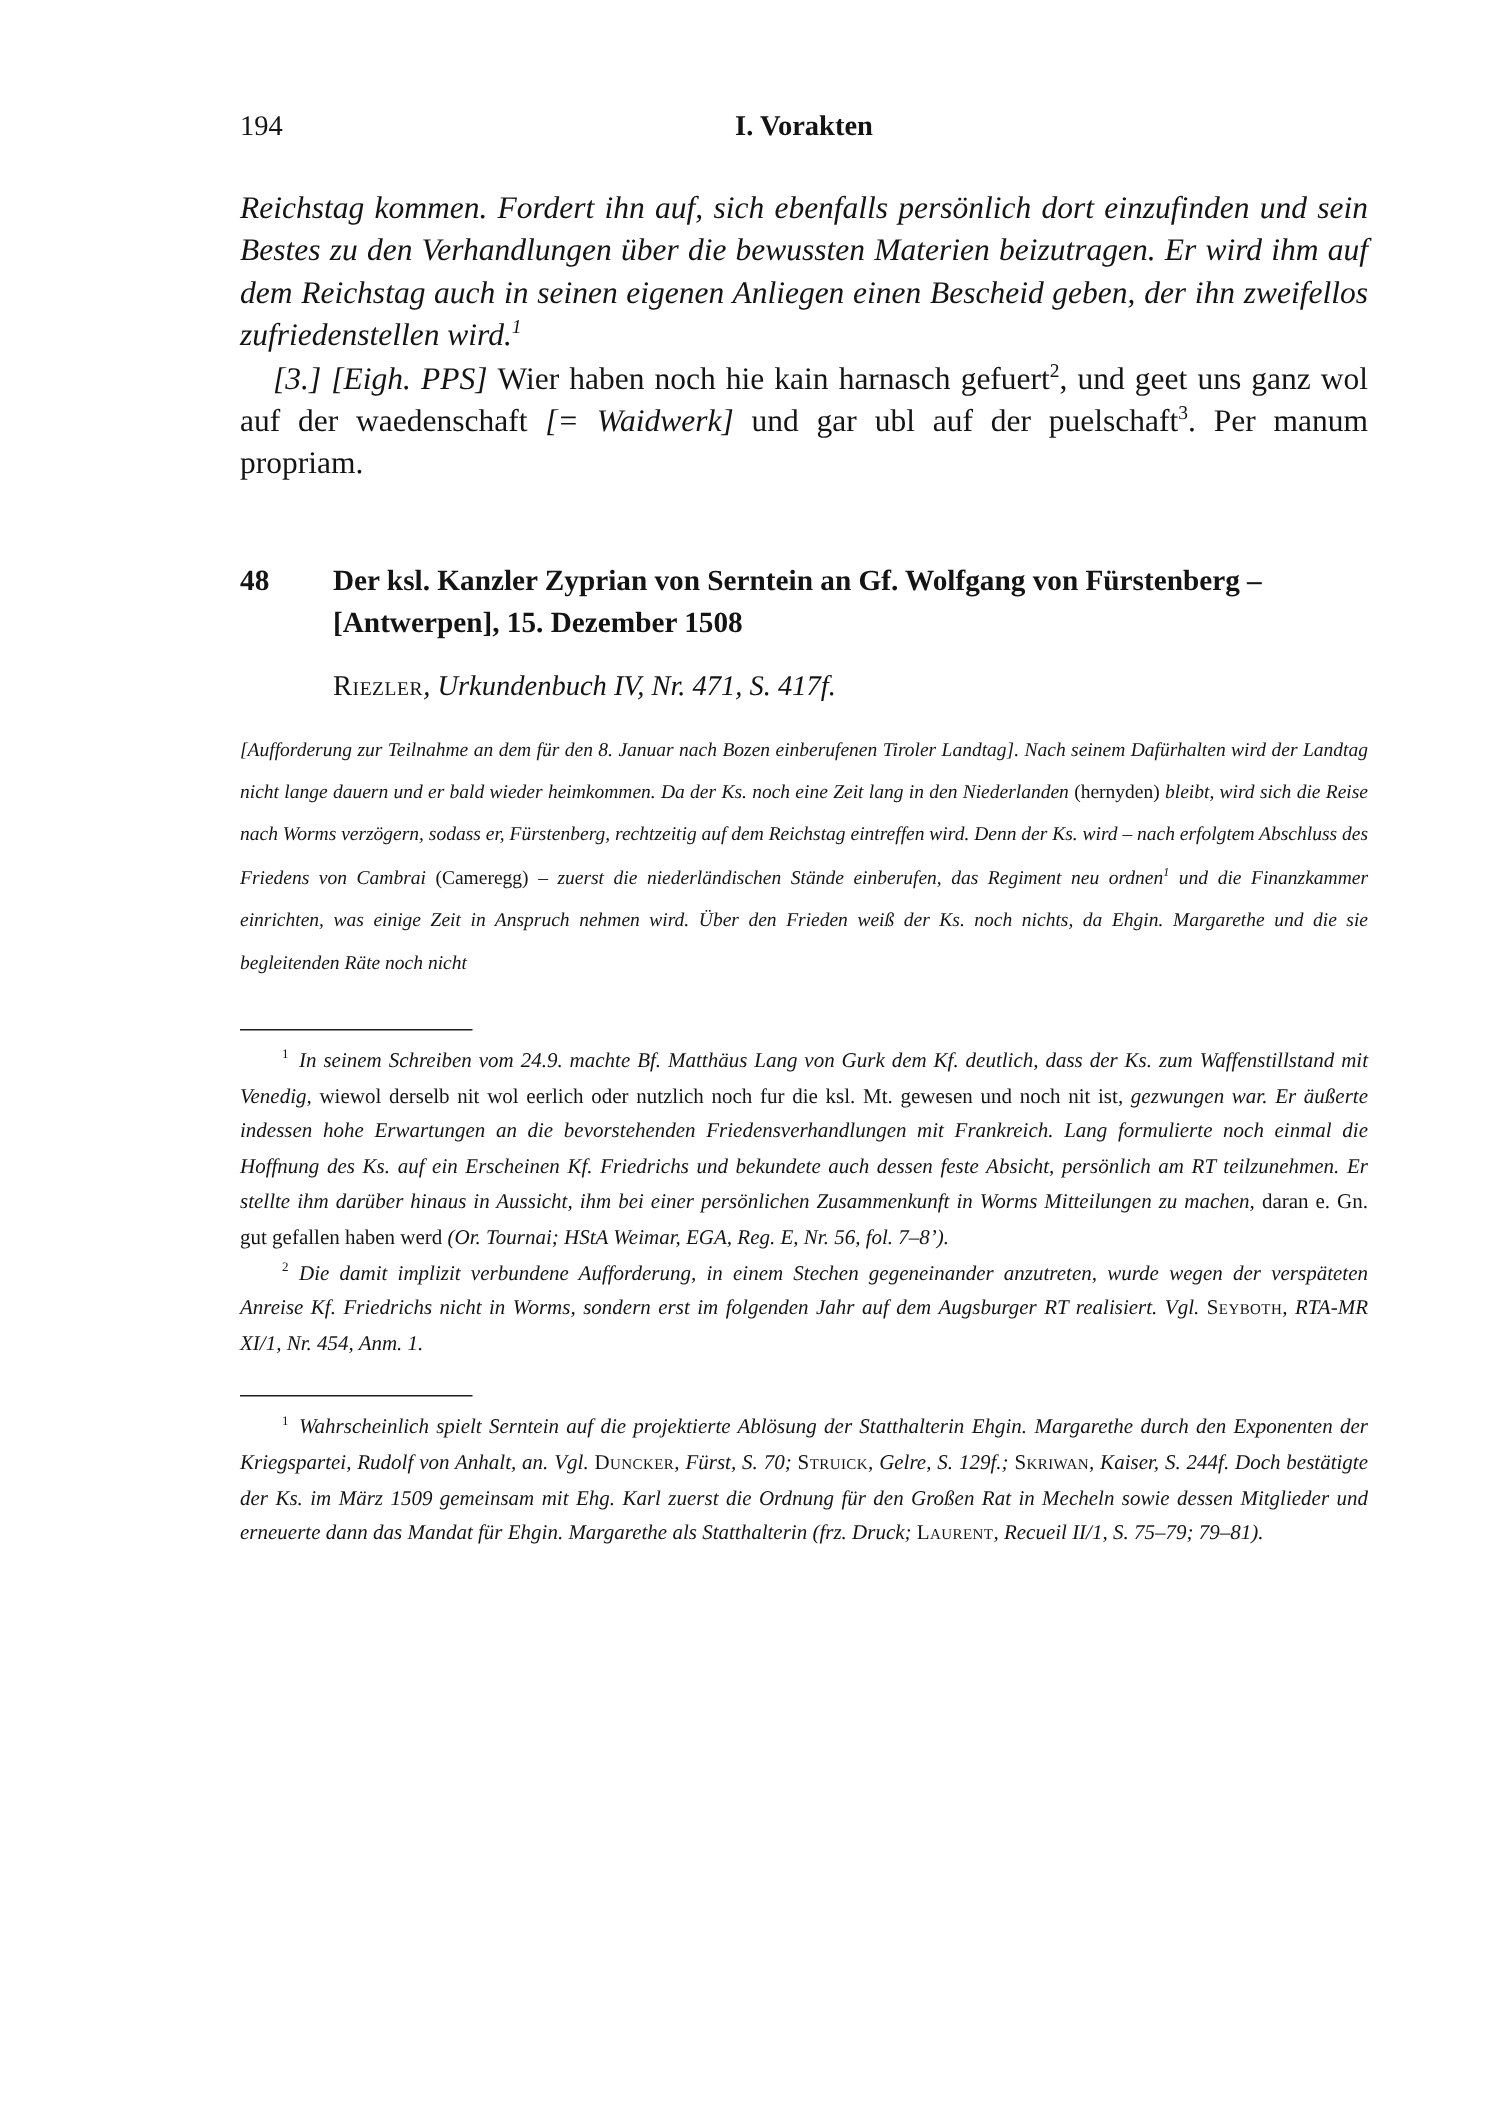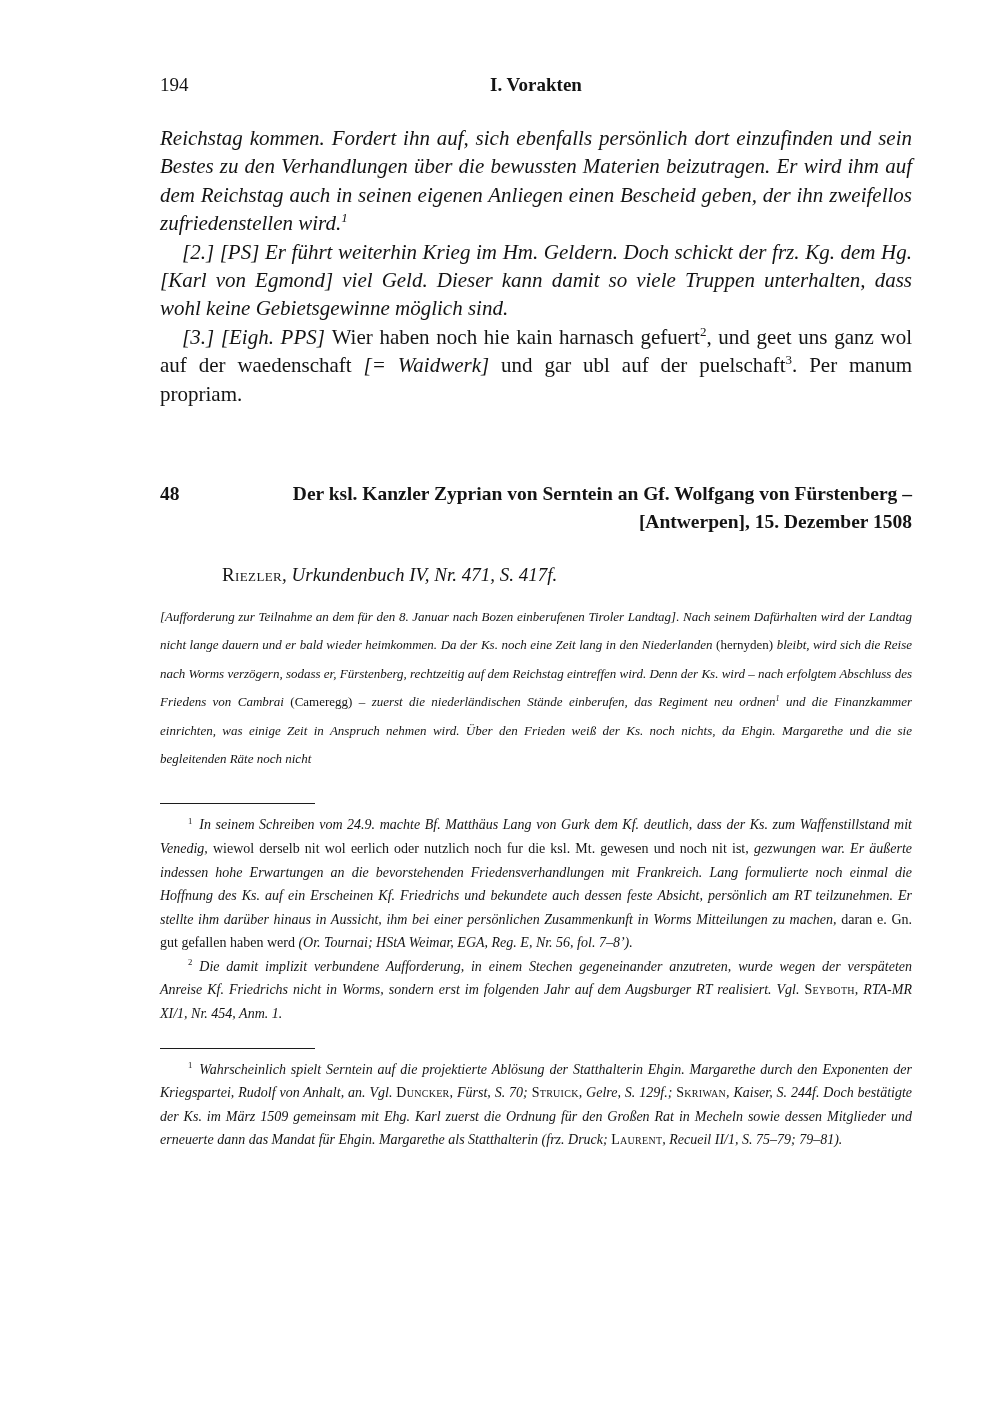--- a/index.html
+++ b/index.html
@@ -37,31 +37,31 @@
 
   .seg-r { font-style: normal; }
   .seg-i { font-style: italic; }
   .seg-sc { font-variant: small-caps; font-style: normal; letter-spacing: 0.02em; }
   sup { font-size: 62%; vertical-align: super; line-height: 0; }
   sup.seg-supi { font-style: italic; }
   sup.seg-fnnum { margin-right: 7px; }
 
   .doc-heading {
     display: flex;
-    margin-top: 72px;
+    margin-top: 51px;
     font-weight: bold;
     font-size: 19.5px;
     line-height: 28.4px;
   }
   .doc-number { width: 62px; flex: none; }
-  .doc-title { flex: 1; text-align: right; }
+  .doc-title { flex: 1; text-align: left; }
 
   .source-line {
     margin-left: 62px;
-    margin-top: 26px;
+    margin-top: 15px;
     font-size: 19px;
     line-height: 24px;
   }
 
   .summary {
     margin-top: 16px;
     font-size: 13px;
     line-height: 28.4px;
     text-align: justify;
   }
@@ -87,21 +87,20 @@
 
 <div class="page">
   <div class="content">
 
     <div class="running-header">
       <span class="page-number">194</span>
       <span class="running-head-title">I. Vorakten</span>
     </div>
 
     <p class="body-para"><span class="seg-i">Reichstag kommen. Fordert ihn auf, sich ebenfalls persönlich dort einzufinden und sein Bestes zu den Verhandlungen über die bewussten Materien beizutragen. Er wird ihm auf dem Reichstag auch in seinen eigenen Anliegen einen Bescheid geben, der ihn zweifellos zufriedenstellen wird.</span><sup class="seg-supi">1</sup></p>
-    <p class="body-para indent"><span class="seg-i">[2.] [PS] Er führt weiterhin Krieg im Hm. Geldern. Doch schickt der frz. Kg. dem Hg. [Karl von Egmond] viel Geld. Dieser kann damit so viele Truppen unterhalten, dass wohl keine Gebietsgewinne möglich sind.</span></p>
     <p class="body-para indent"><span class="seg-i">[3.] [Eigh. PPS] </span><span class="seg-r">Wier haben noch hie kain harnasch gefuert</span><sup class="seg-sup">2</sup><span class="seg-r">, und geet uns ganz wol auf der waedenschaft </span><span class="seg-i">[= Waidwerk]</span><span class="seg-r"> und gar ubl auf der puelschaft</span><sup class="seg-sup">3</sup><span class="seg-r">. Per manum propriam.</span></p>
 
     <div class="doc-heading">
       <span class="doc-number">48</span>
       <span class="doc-title">Der ksl. Kanzler Zyprian von Serntein an Gf. Wolfgang von Fürstenberg – [Antwerpen], 15. Dezember 1508</span>
     </div>
 
     <p class="source-line"><span class="seg-sc">Riezler</span><span class="seg-i">, Urkundenbuch IV, Nr. 471, S. 417f.</span></p>
 
     <p class="summary"><span class="seg-i">[Aufforderung zur Teilnahme an dem für den 8. Januar nach Bozen einberufenen Tiroler Landtag]. Nach seinem Dafürhalten wird der Landtag nicht lange dauern und er bald wieder heimkommen. Da der Ks. noch eine Zeit lang in den Niederlanden </span><span class="seg-r">(hernyden)</span><span class="seg-i"> bleibt, wird sich die Reise nach Worms verzögern, sodass er, Fürstenberg, rechtzeitig auf dem Reichstag eintreffen wird. Denn der Ks. wird – nach erfolgtem Abschluss des Friedens von Cambrai </span><span class="seg-r">(Cameregg)</span><span class="seg-i"> – zuerst die niederländischen Stände einberufen, das Regiment neu ordnen</span><sup class="seg-supi">1</sup><span class="seg-i"> und die Finanzkammer einrichten, was einige Zeit in Anspruch nehmen wird. Über den Frieden weiß der Ks. noch nichts, da Ehgin. Margarethe und die sie begleitenden Räte noch nicht</span></p>

